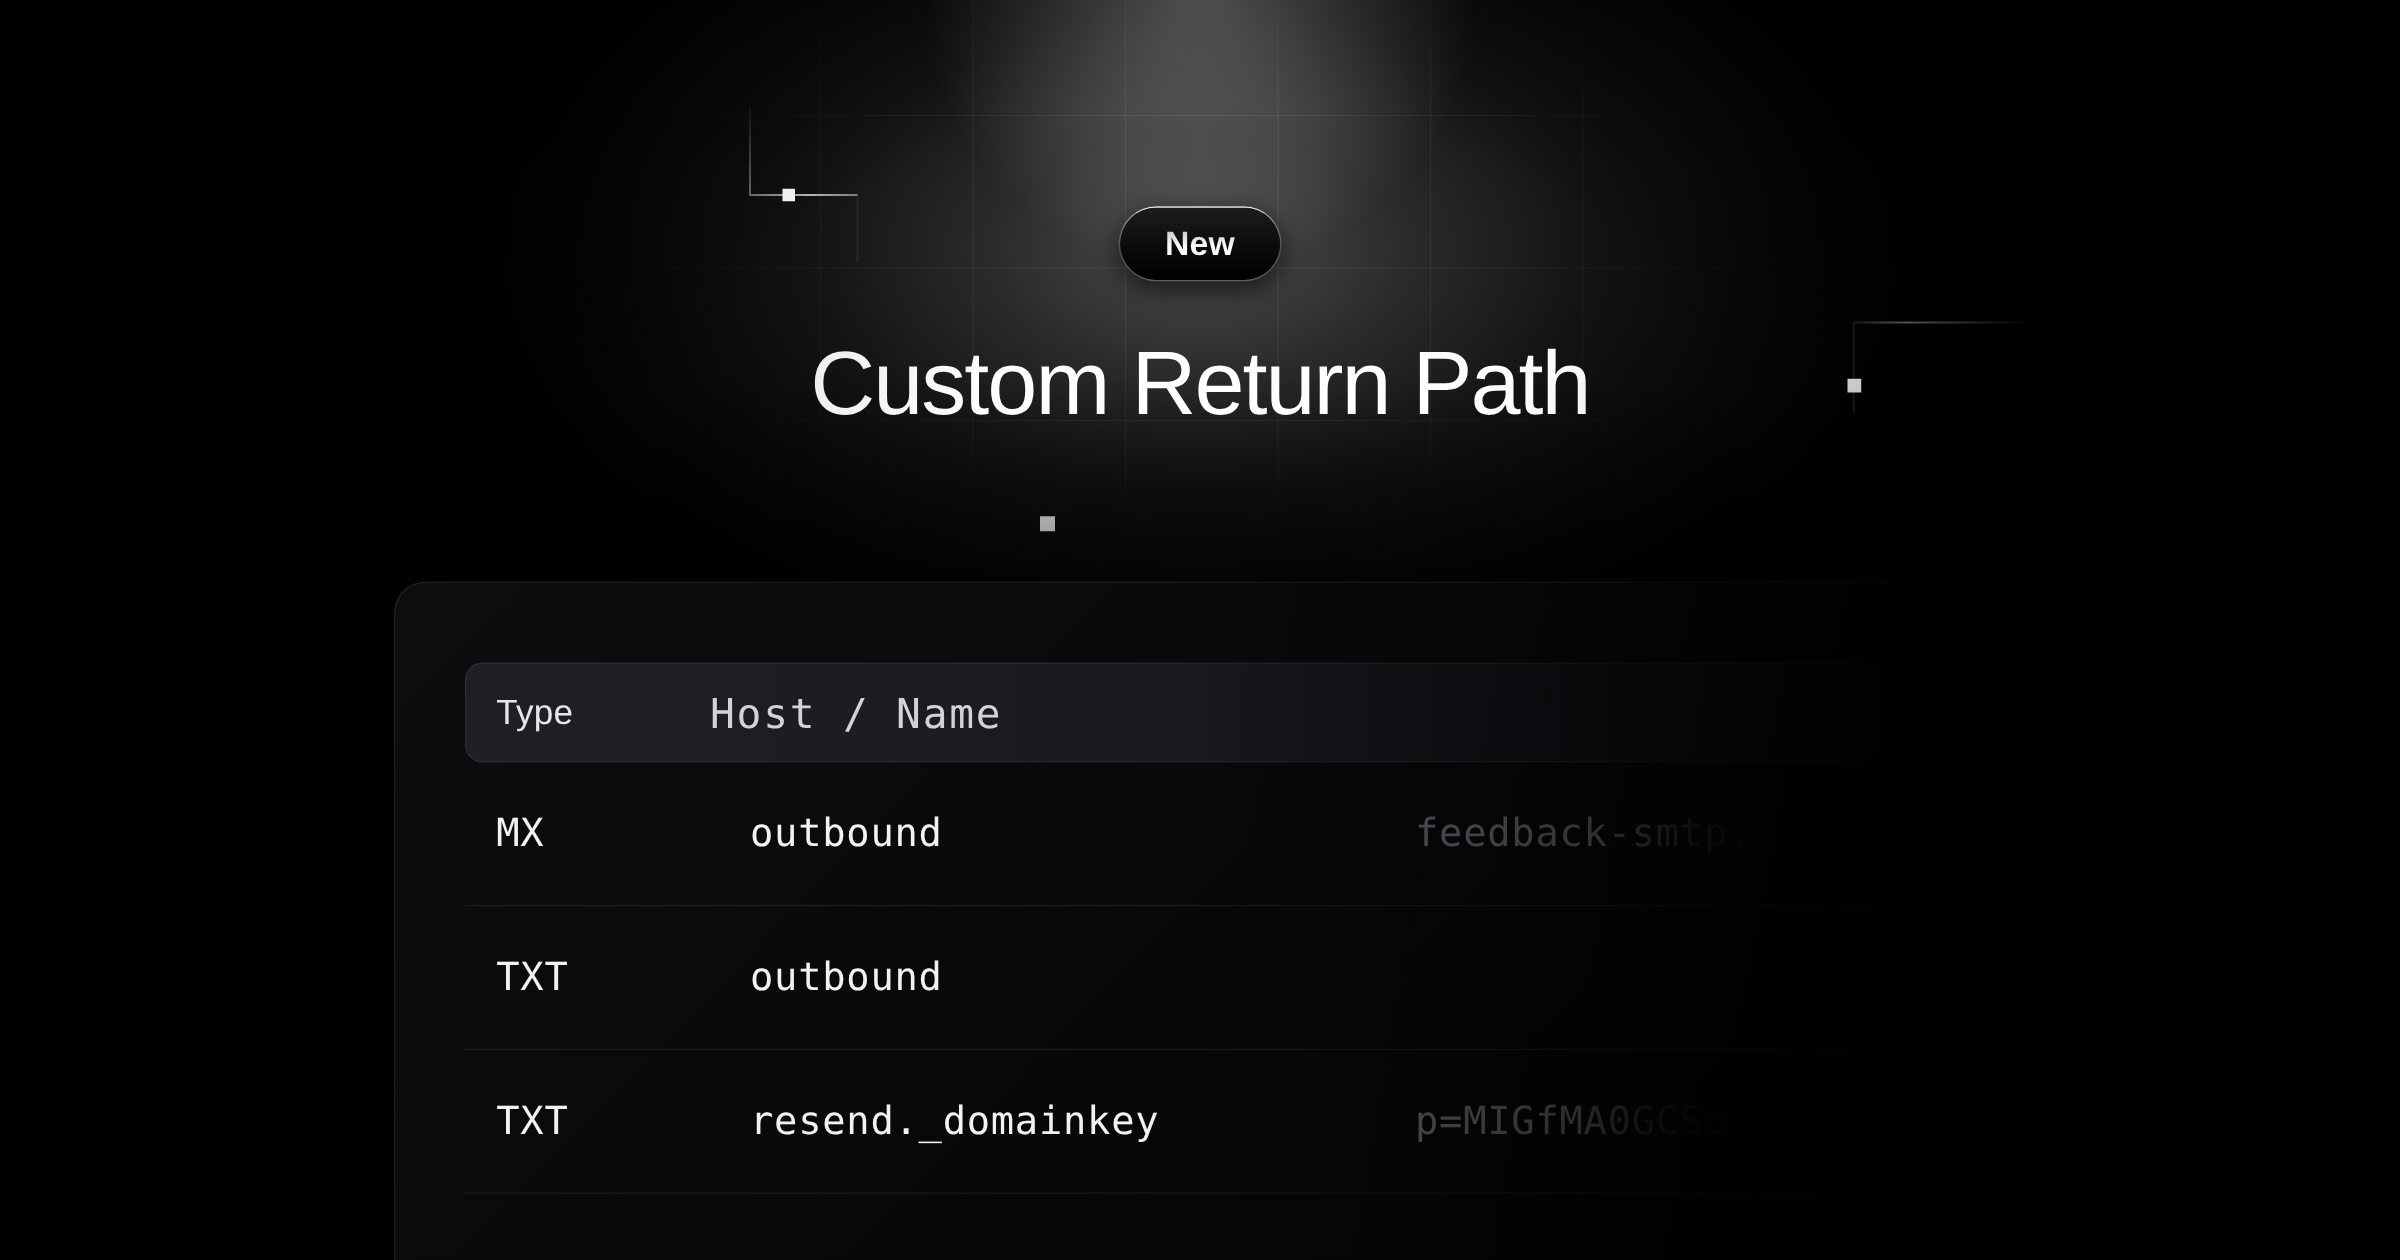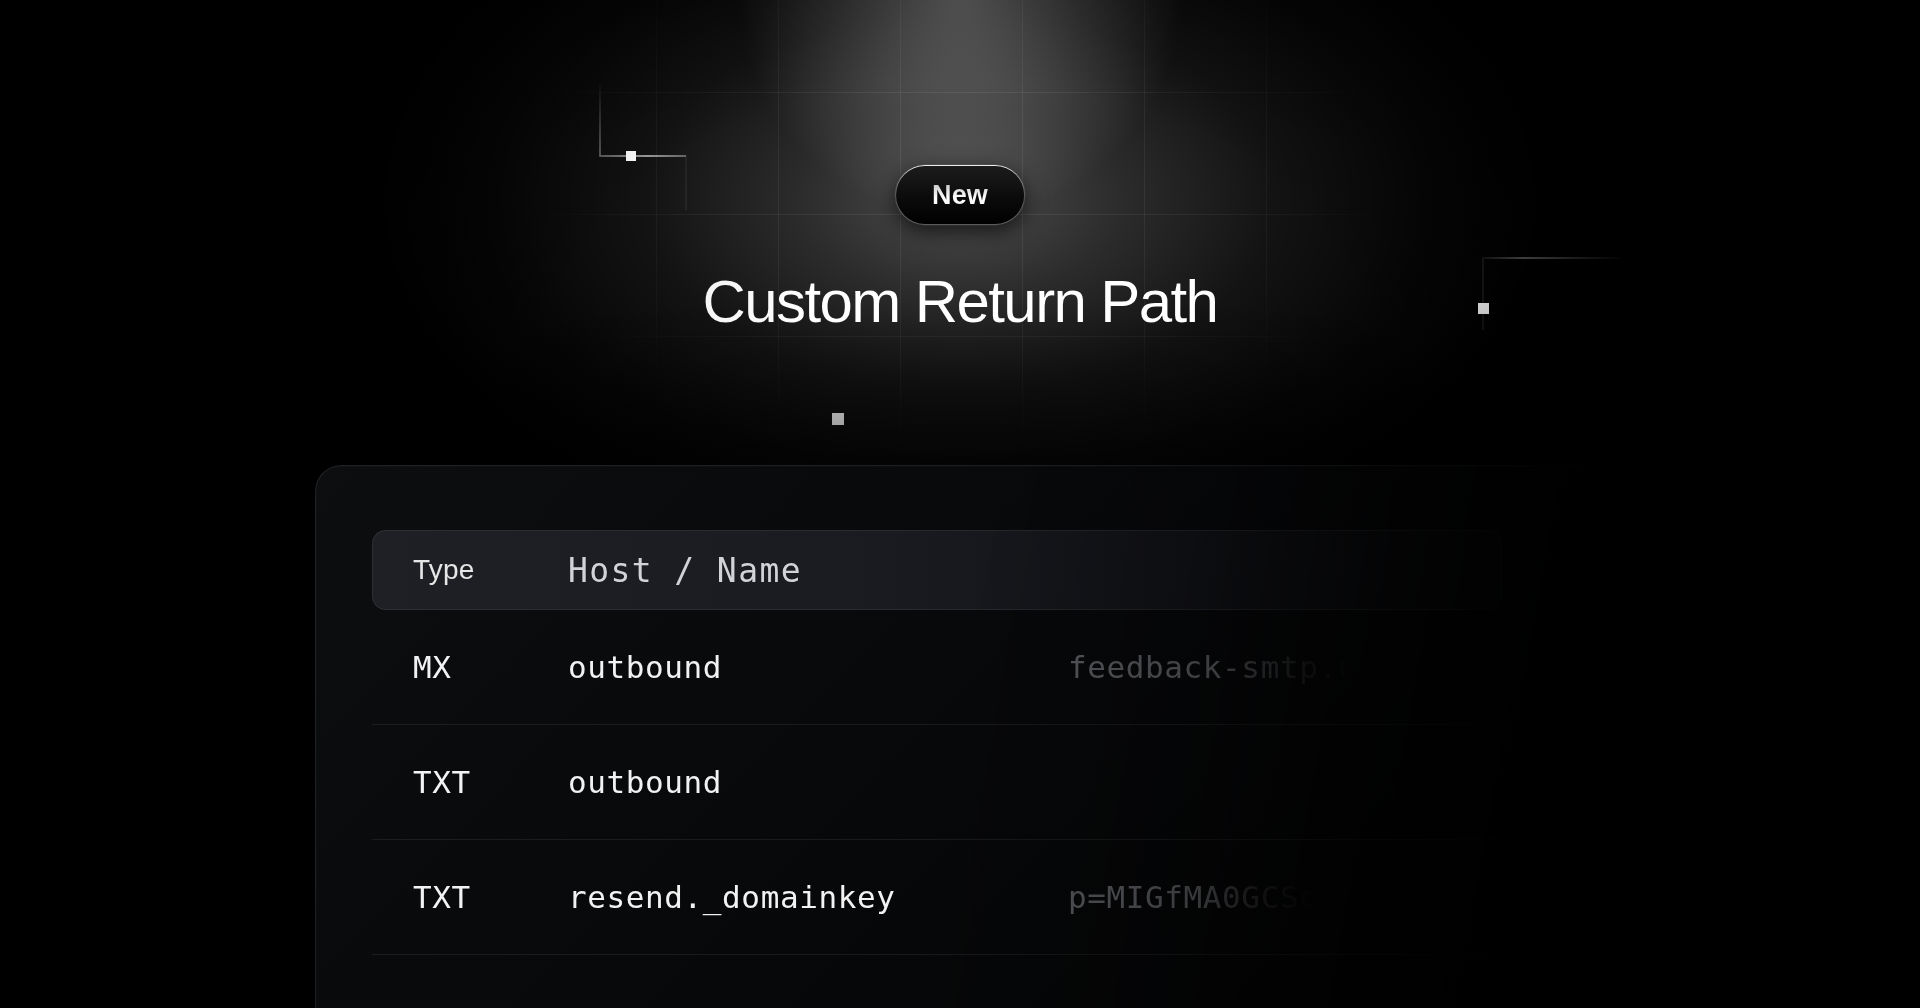--- a/index.html
+++ b/index.html
@@ -119,21 +119,21 @@
     -webkit-background-clip:text; background-clip:text;
     -webkit-text-fill-color:transparent; color:transparent;
   }
 
   
   .headline {
     position:absolute;
     left:0; right:0; top:270px;
     text-align:center;
     z-index:6;
-    font-size:60px;
+    font-size:72px;
     font-weight:400;
     letter-spacing:-1.6px;
     line-height:1.05;
     background: linear-gradient(105deg,
                 #8e8e8e 0%,
                 #c9c9c9 16%,
                 #ffffff 42%,
                 #ffffff 62%,
                 #cfcfcf 82%,
                 #9a9a9a 100%);
@@ -171,23 +171,24 @@
     box-shadow: inset 0 0 0 1px rgba(255,255,255,.07);
     display:flex; align-items:center;
   }
 
   .dns-row {
     position:relative;
     height:115px;
     width:1130px;
     display:flex; align-items:center;
     border-bottom:1px solid rgba(255,255,255,.075);
-  }
-
-  .c-type  { width:196px; padding-left:41px; flex:0 0 196px; }
+    gap:32px;
+  }
+
+  .c-type  { width:196px; padding-left:25px; flex:0 0 196px; }
   .c-host  { width:500px; flex:0 0 500px; }
   .c-value { flex:1 1 auto; }
 
   .h-label {
     font-family:"DejaVu Sans Mono","Liberation Mono",monospace;
     font-size:33px; letter-spacing:1.4px; font-weight:400;
   }
   .h-type  { color:#e6e6e6; font-family:"Liberation Sans",sans-serif; letter-spacing:.2px; font-size:28px; }
   .h-host  { color:#d2d3d6; }
   .h-value { color:#6b6c70; }

